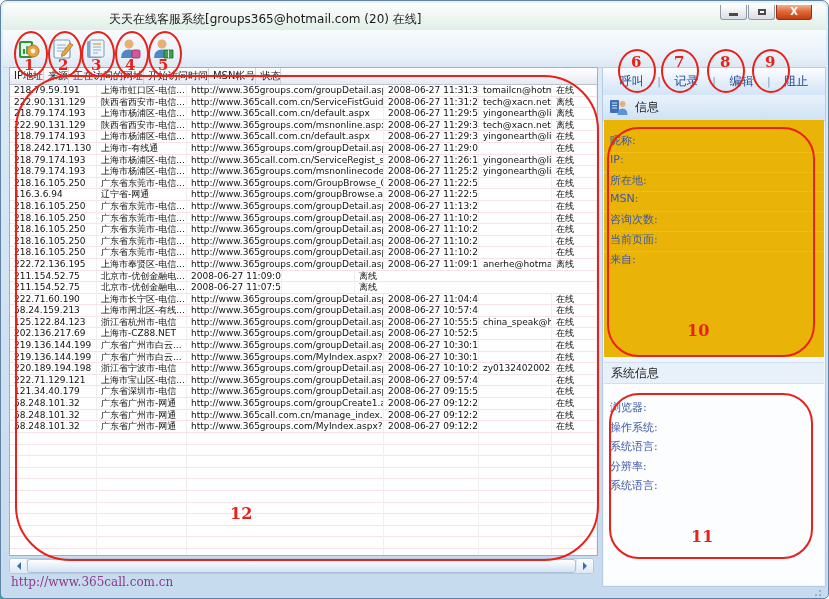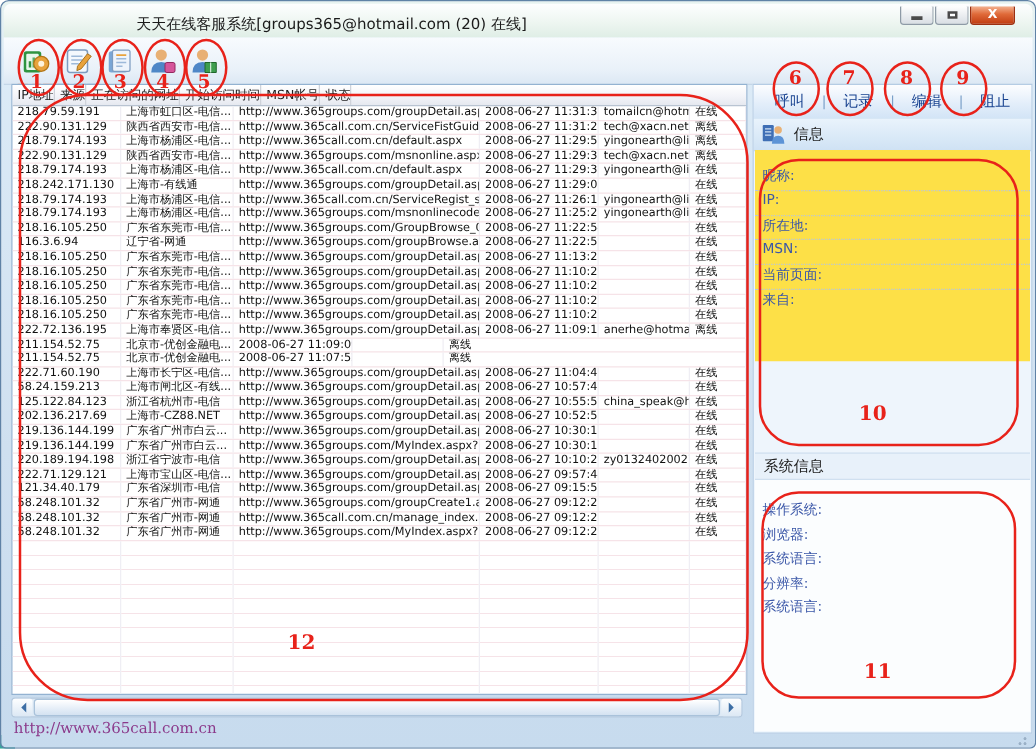--- a/index.html
+++ b/index.html
@@ -69,21 +69,21 @@
     background:linear-gradient(180deg,#fcfdff 0%,#e3eefa 55%,#d2e4f6 100%);
     border-bottom:1px solid #bcd2e8;display:flex;align-items:center;justify-content:space-around;
     padding:0 10px;}
   .action{font-size:12px;color:#17418f;cursor:default;}
   .sep{color:#7aa0c8;font-size:11px;}
   .sec-head{position:absolute;left:0;right:0;height:25px;display:flex;align-items:center;
     background:linear-gradient(180deg,#e9f3fc 0%,#cfe2f4 100%);border-bottom:1px solid #c2d7ea;
     font-size:12px;color:#222;}
   .sec-head .ico{margin:0 6px 0 7px;display:inline-flex;}
   .info-head{top:27px;}
-  .info-body{position:absolute;left:1px;right:1px;top:52px;height:169px;background:#fde047;
+  .info-body{position:absolute;left:1px;right:1px;top:52px;height:237px;background:#eab308;
     padding-top:13px;box-sizing:border-box;}
   .field-row{height:19.8px;box-sizing:border-box;border-bottom:1px dotted #b9c6d9;
     font-size:11px;color:#3b57a8;padding-left:6px;}
   .info-body .field-row:last-child{border-bottom:none;}
   .sys-head{position:absolute;left:1px;right:1px;top:294px;height:22px;display:flex;align-items:center;
     background:#e8f1fa;border-top:1px solid #d0e0f0;border-bottom:1px solid #d0e0f0;
     font-size:12px;color:#222;padding-left:7px;box-sizing:border-box;}
   .sys-body{position:absolute;left:1px;right:1px;top:316px;bottom:1px;background:#fbfdfe;
     padding-top:16px;box-sizing:border-box;}
   .sys-body .field-row{border-bottom:none;height:19.6px;}
@@ -493,31 +493,32 @@
         </span>
         <span>信息</span>
       </div>
 
       <div class="info-body">
 
       <div class="field-row">昵称:</div>
           <div class="field-row">IP:</div>
           <div class="field-row">所在地:</div>
           <div class="field-row">MSN:</div>
+          <div class="field-row">咨询次数:</div>
           <div class="field-row">当前页面:</div>
           <div class="field-row">来自:</div>
         </div>
 
       <div class="sys-head">
         <span>系统信息</span>
       </div>
       <div class="sys-body">
 
-      <div class="field-row">操作系统:</div>
-          <div class="field-row">浏览器:</div>
+      <div class="field-row">浏览器:</div>
+          <div class="field-row">操作系统:</div>
           <div class="field-row">系统语言:</div>
           <div class="field-row">分辨率:</div>
           <div class="field-row">系统语言:</div>
         </div>
     </div>
 
     <div class="ann ellipse" style="left:13px;top:30px;width:30px;height:42px"></div>
     <div class="ann ellipse" style="left:47px;top:30px;width:30px;height:42px"></div>
     <div class="ann ellipse" style="left:80px;top:30px;width:30px;height:42px"></div>
     <div class="ann ellipse" style="left:114px;top:30px;width:30px;height:42px"></div>

